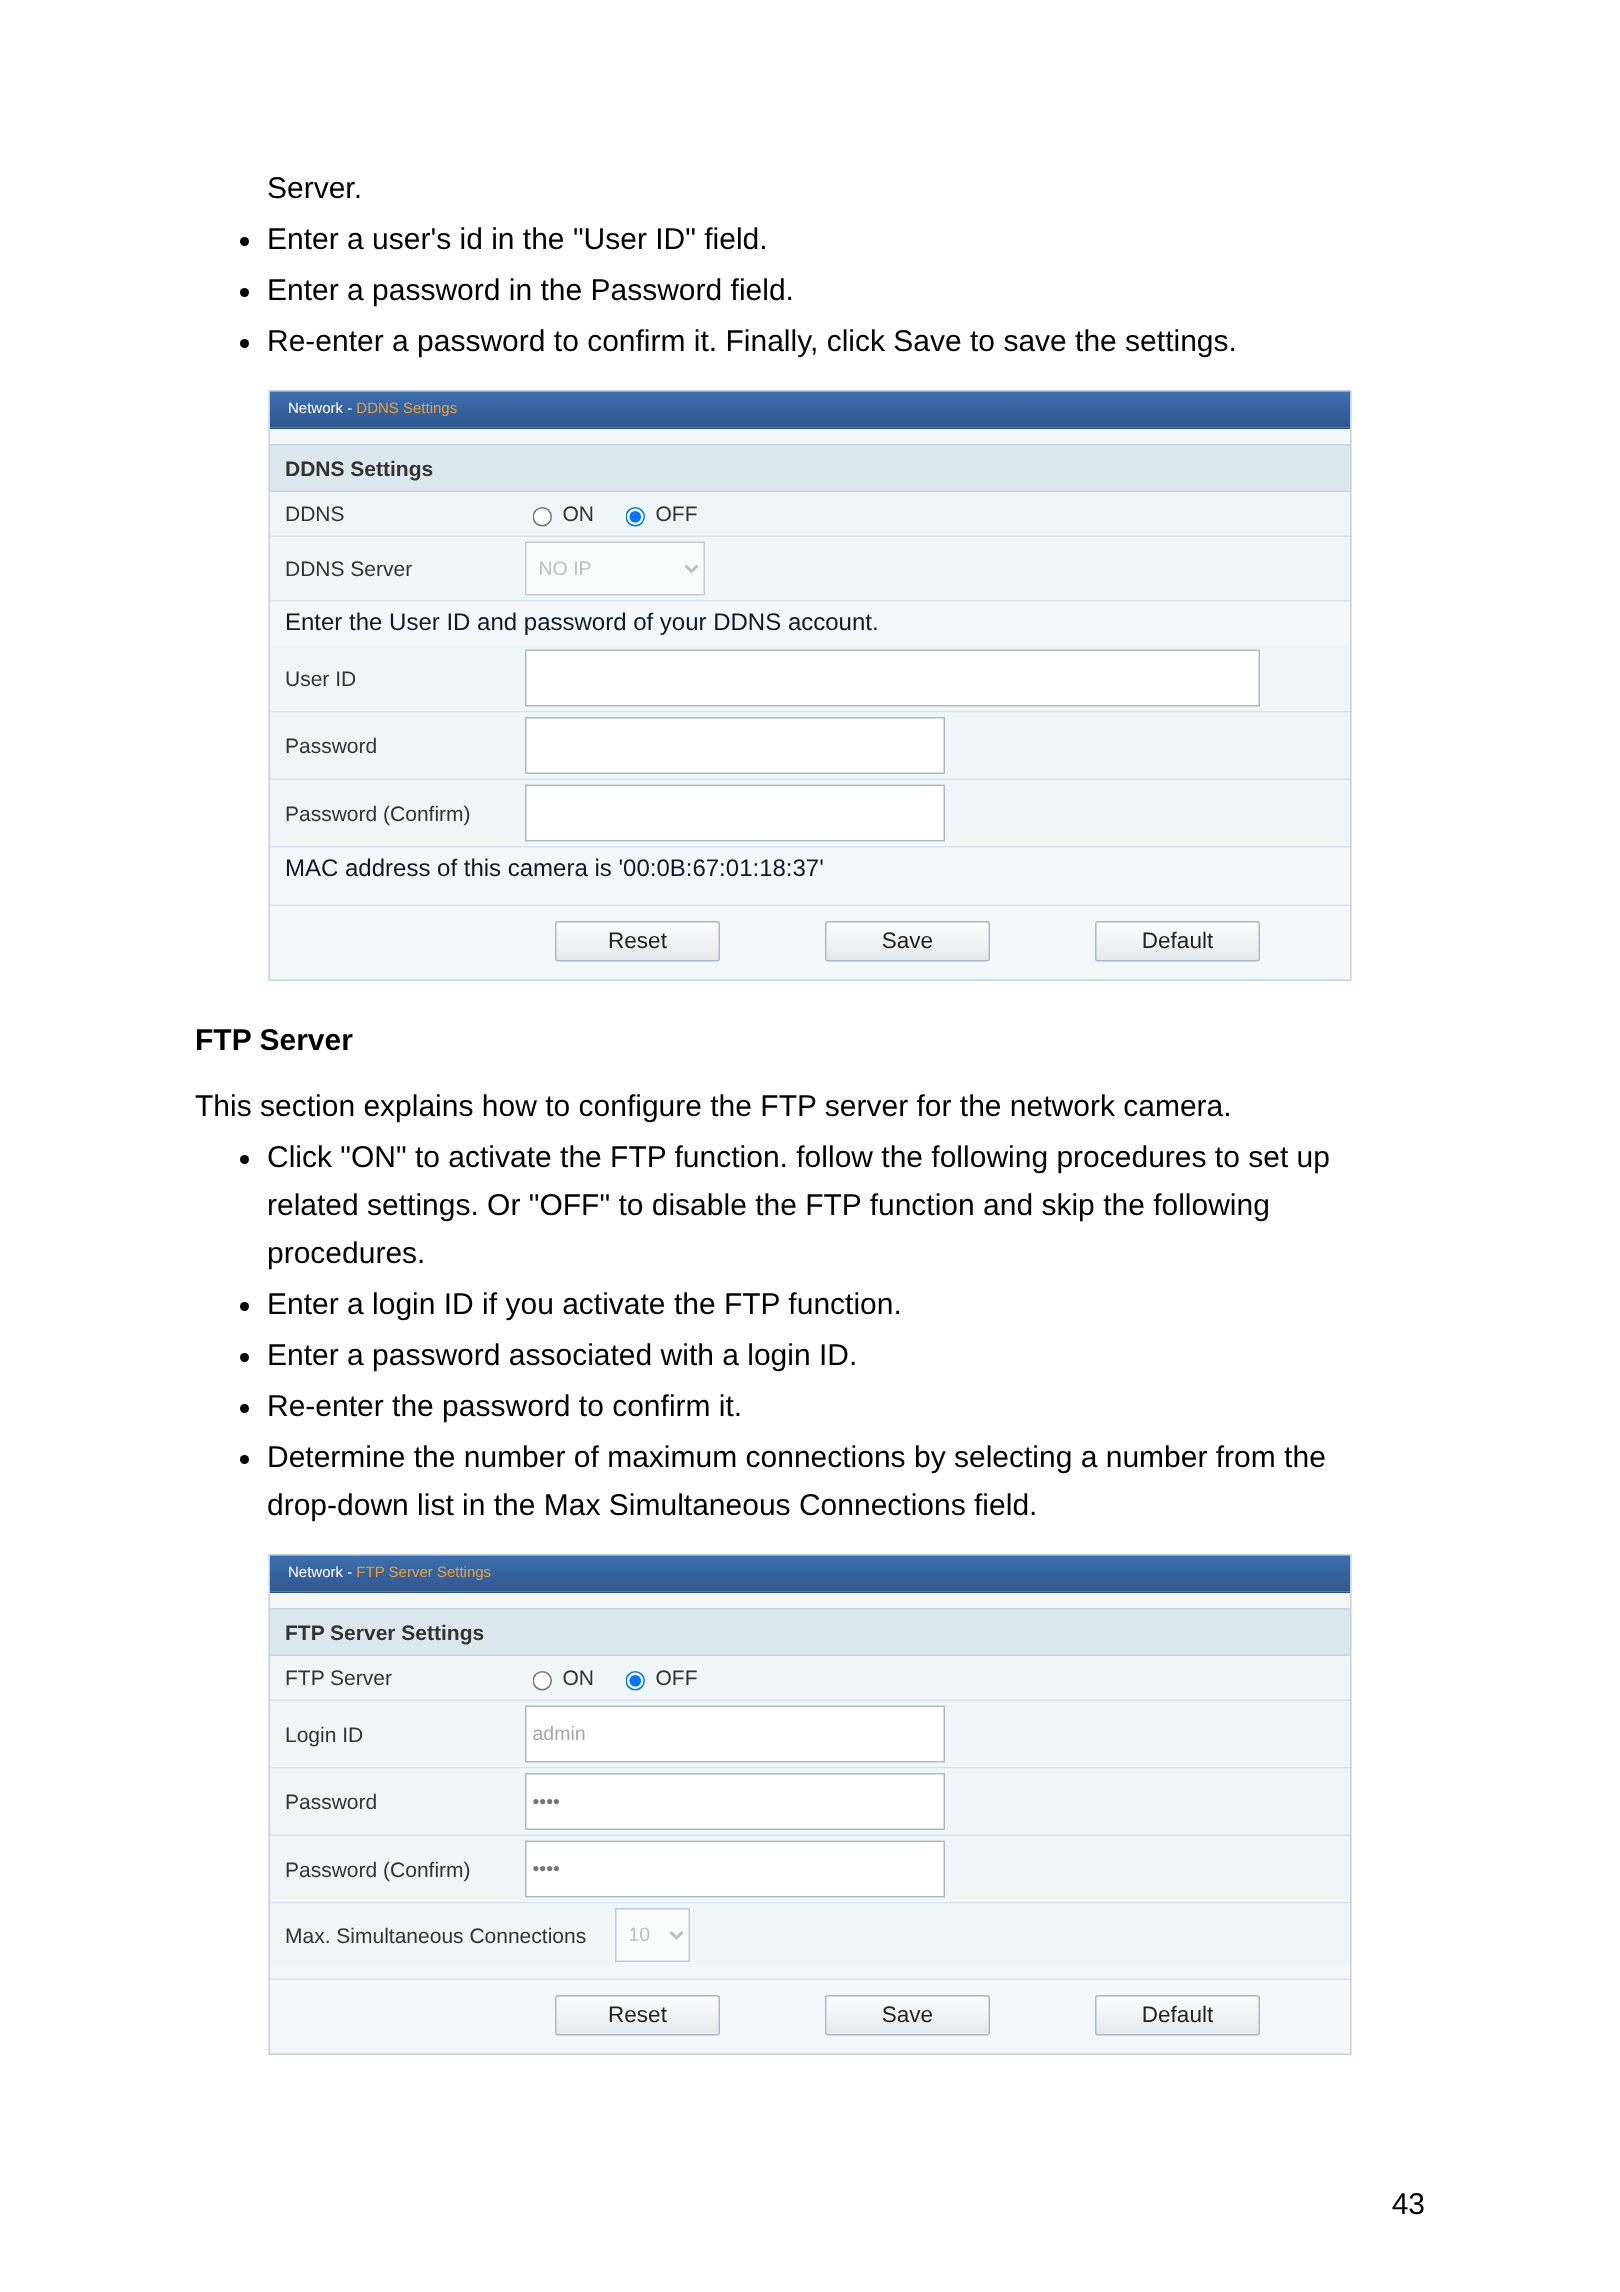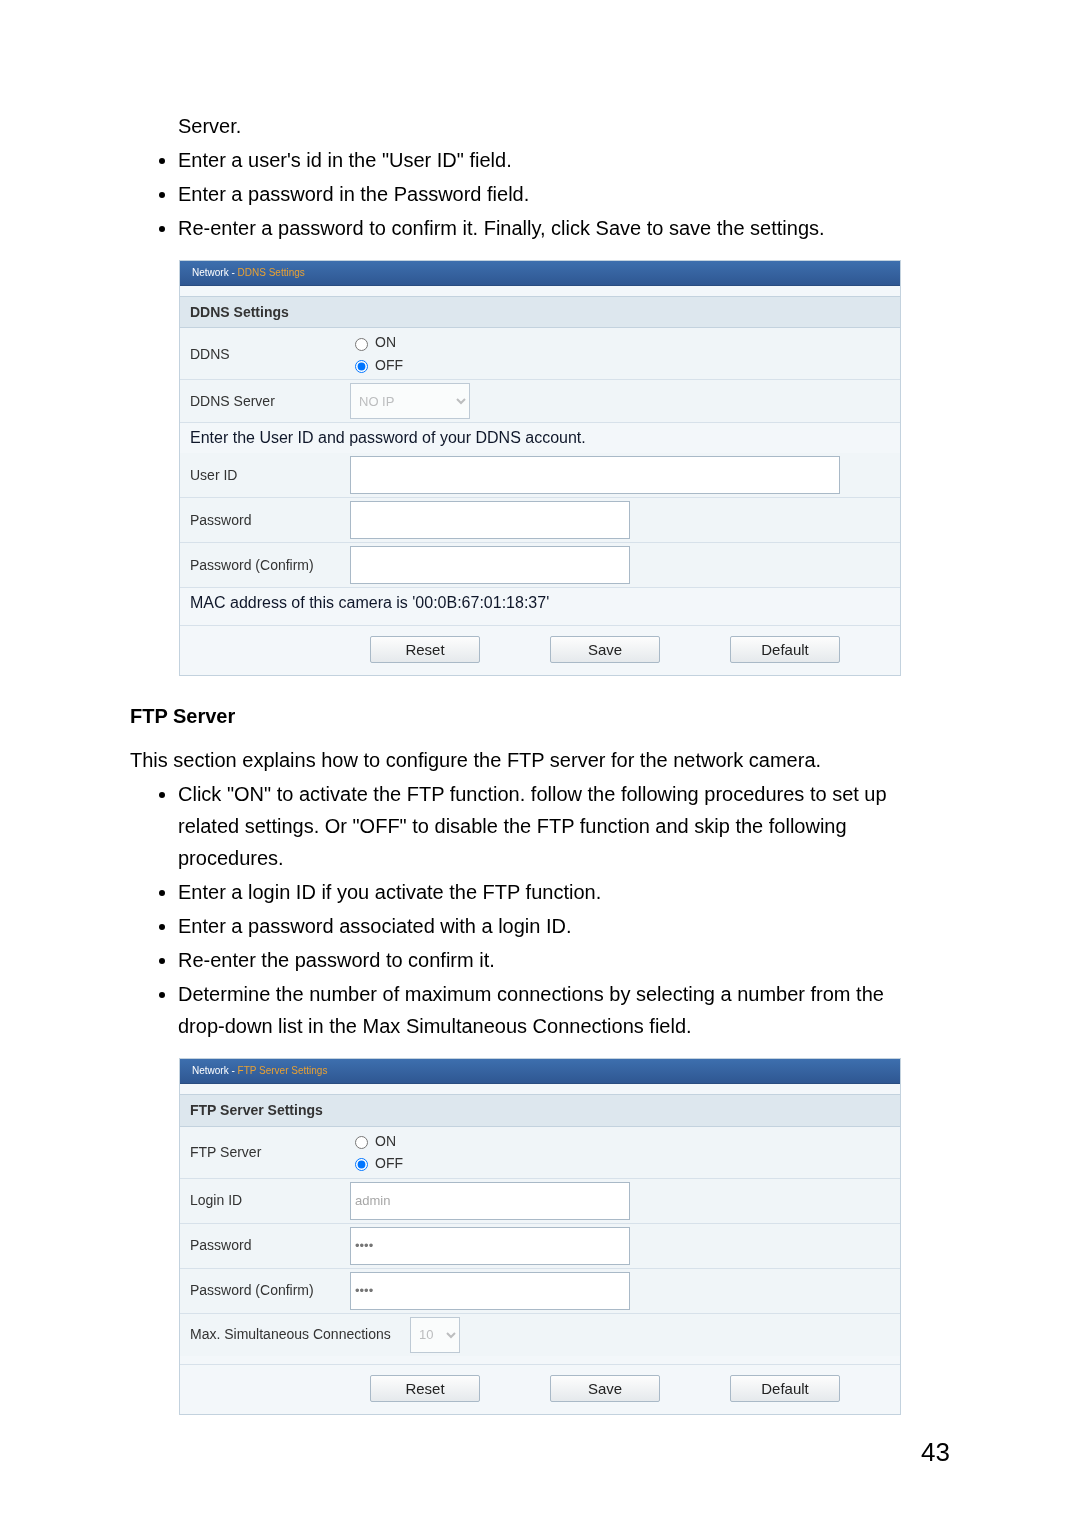--- a/index.html
+++ b/index.html
@@ -75,21 +75,21 @@
   .prow .lbl-wide {
     width: 220px;
     flex: 0 0 auto;
   }
   .prow .val {
     flex: 1 1 auto;
     display: flex;
     align-items: center;
     gap: 6px;
   }
-  .radgrp { display: flex; flex-direction: column; gap: 0; }
+  .radgrp { display: flex; flex-direction: row; gap: 16px; }
   .radline { display: flex; align-items: center; gap: 4px; }
   input[type=text], input[type=password], select.faux {
     border: 1px solid #a9b9c7;
     background: #fff;
     height: 36px;
     padding: 0 4px;
     font-size: 13px;
     color: #888;
   }
   select.faux[disabled], input[disabled] {
@@ -114,23 +114,23 @@
     height: 27px;
     background: linear-gradient(#fdfdfd,#e5e9ec);
     border: 1px solid #a9b9c7;
     border-radius: 2px;
     font-size: 15px;
     color: #222;
     cursor: pointer;
   }
   .page-number {
     position: absolute;
-    bottom: 60px;
+    bottom: 46px;
     right: 130px;
-    font-size: 26px;
+    font-size: 20px;
   }
 </style>
 </head>
 <body>
 
 <div class="page">
 
   <div class="doc-line-indent">Server.</div>
   <ul class="doc-list">
     <li>Enter a user's id in the "User ID" field.</li>

